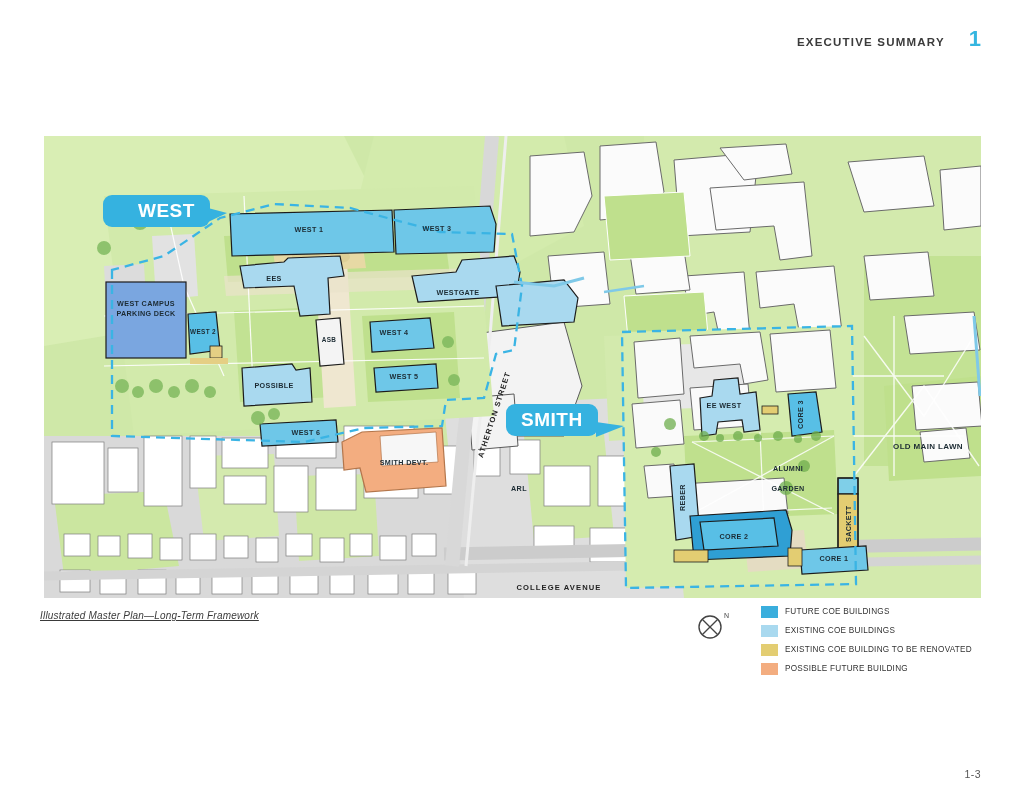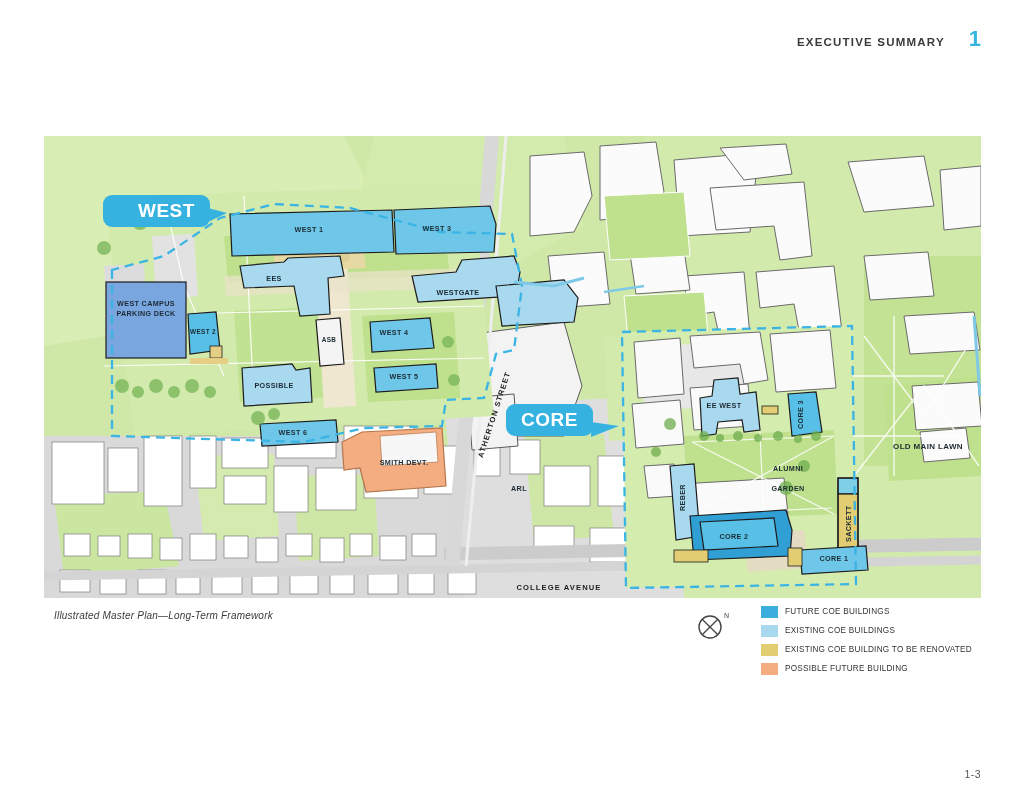--- a/index.html
+++ b/index.html
@@ -57,22 +57,22 @@
     border-width:5px 0 9px 19px;
     border-color:transparent transparent transparent #35b2e0;
   }
   .callout-core .tail{
     right:-26px;top:18px;
     border-width:4px 0 11px 28px;
     border-color:transparent transparent transparent #35b2e0;
   }
   
   .caption{
-    position:absolute;left:54px;top:610px;
-    font-style:italic;font-size:10px;color:#3a3a3a;letter-spacing:.2px;
+    position:absolute;left:40px;top:610px;
+    font-style:italic;font-size:10px;color:#3a3a3a;letter-spacing:.2px;text-decoration:underline;
   }
   
   .north{
     position:absolute;left:695px;top:608px;width:44px;height:34px;
   }
   
   .legend{
     position:absolute;left:761px;top:605px;
     display:flex;flex-direction:column;gap:6px;
   }
@@ -345,21 +345,21 @@
   <div class="mlabel" style="left:230px;top:89px;width:70px;">WEST 1</div>
   <div class="mlabel" style="left:358px;top:88px;width:70px;">WEST 3</div>
   <div class="mlabel" style="left:205px;top:138px;width:50px;">EES</div>
   <div class="mlabel" style="left:378px;top:152px;width:72px;">WESTGATE</div>
   <div class="mlabel" style="left:63px;top:163px;width:78px;line-height:10px;white-space:normal;">WEST CAMPUS PARKING DECK</div>
   <div class="mlabel sm" style="left:136px;top:192px;width:46px;">WEST 2</div>
   <div class="mlabel sm" style="left:265px;top:200px;width:40px;">ASB</div>
   <div class="mlabel" style="left:328px;top:192px;width:44px;">WEST 4</div>
   <div class="mlabel" style="left:330px;top:236px;width:60px;">WEST 5</div>
   <div class="mlabel" style="left:196px;top:245px;width:68px;">POSSIBLE</div>
-  <div class="mlabel" style="left:219px;top:292px;width:60px;">WEST 6</div>
+  <div class="mlabel" style="left:232px;top:292px;width:60px;">WEST 6</div>
   <div class="mlabel" style="left:320px;top:322px;width:80px;">SMITH DEVT.</div>
   <div class="mlabel" style="left:455px;top:348px;width:40px;">ARL</div>
 
   <div class="mlabel" style="left:650px;top:265px;width:60px;">EE WEST</div>
   <div class="mlabel vert" style="left:752px;top:258px;height:42px;">CORE 3</div>
   <div class="mlabel vert" style="left:634px;top:338px;height:48px;">REBER</div>
   <div class="mlabel vert" style="left:800px;top:362px;height:52px;">SACKETT</div>
   <div class="mlabel" style="left:660px;top:396px;width:60px;">CORE 2</div>
   <div class="mlabel" style="left:762px;top:418px;width:56px;">CORE 1</div>
   <div class="mlabel" style="left:712px;top:328px;width:64px;">ALUMNI</div>
@@ -368,21 +368,21 @@
   <div class="mlabel lg" style="left:836px;top:306px;width:96px;">OLD MAIN LAWN</div>
 
   <div class="mlabel street rot-atherton" style="left:432px;top:320px;">ATHERTON STREET</div>
   <div class="mlabel street" style="left:455px;top:447px;width:120px;">COLLEGE AVENUE</div>
 
   <div class="callout callout-west" style="left:59px;top:59px;padding-left:35px;">
     <span>WEST</span>
     <span class="tail"></span>
   </div>
   <div class="callout callout-core" style="left:462px;top:268px;">
-    <span>CORE</span>
+    <span>SMITH</span>
     <span class="tail"></span>
   </div>
 </div>
 
 <div class="caption">Illustrated Master Plan—Long-Term Framework</div>
 
 <div class="north">
   <svg viewBox="0 0 44 34" width="44" height="34">
     <circle cx="15" cy="19" r="11" fill="none" stroke="#444" stroke-width="1.4"></circle>
     <line x1="7.2" y1="11.2" x2="22.8" y2="26.8" stroke="#444" stroke-width="1.3"></line>

